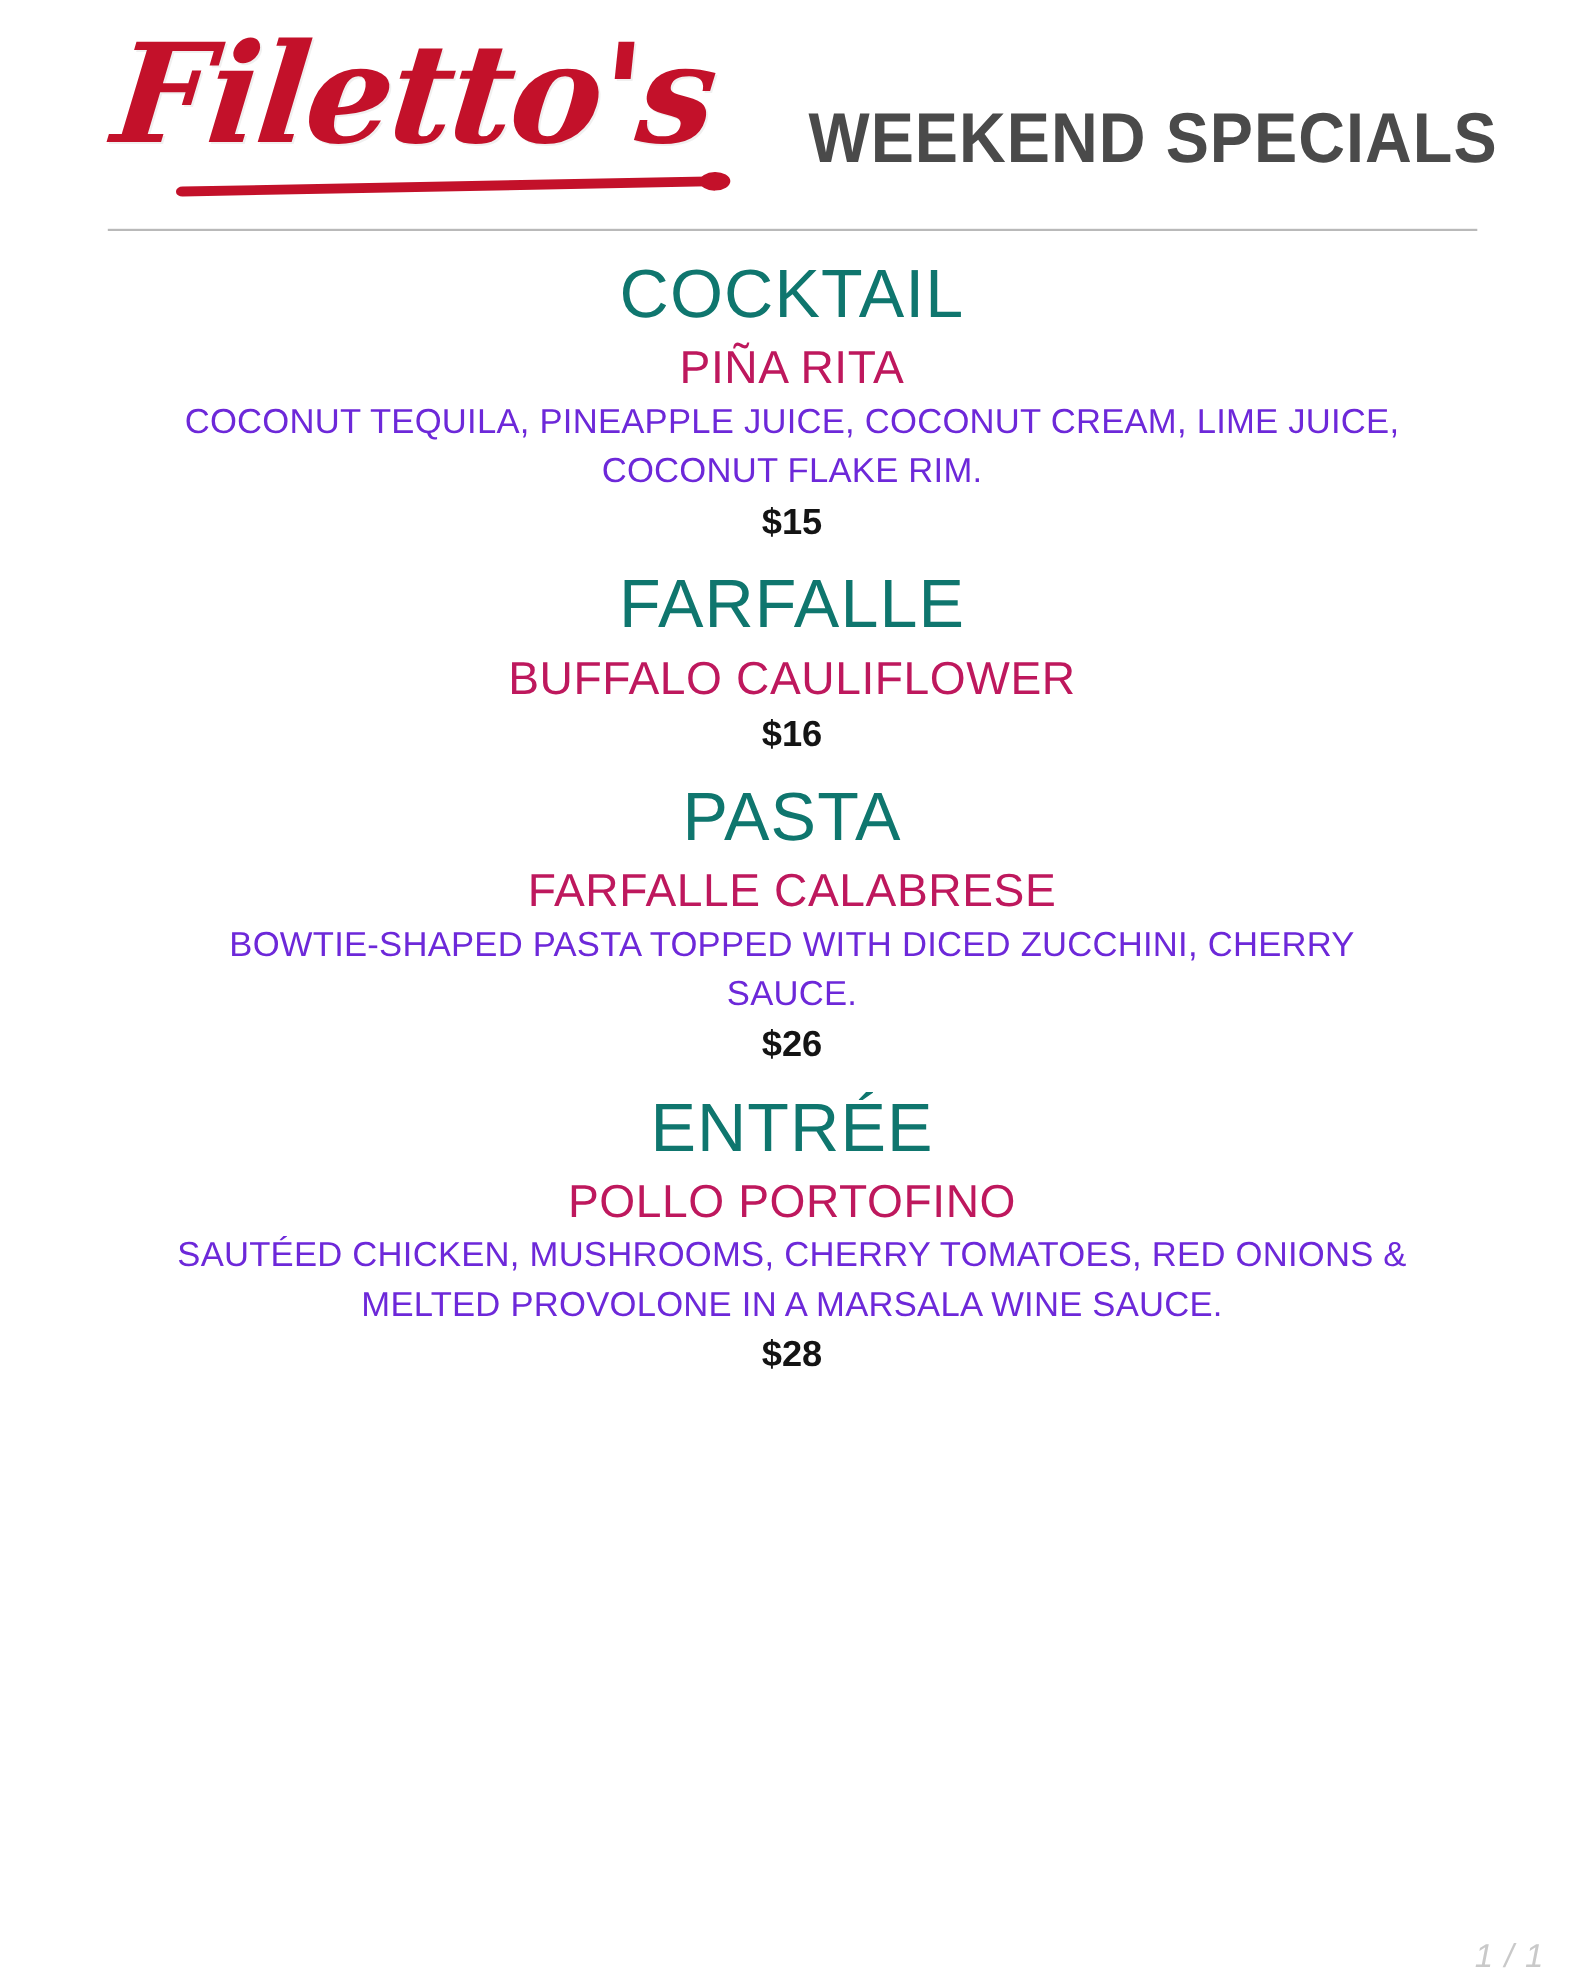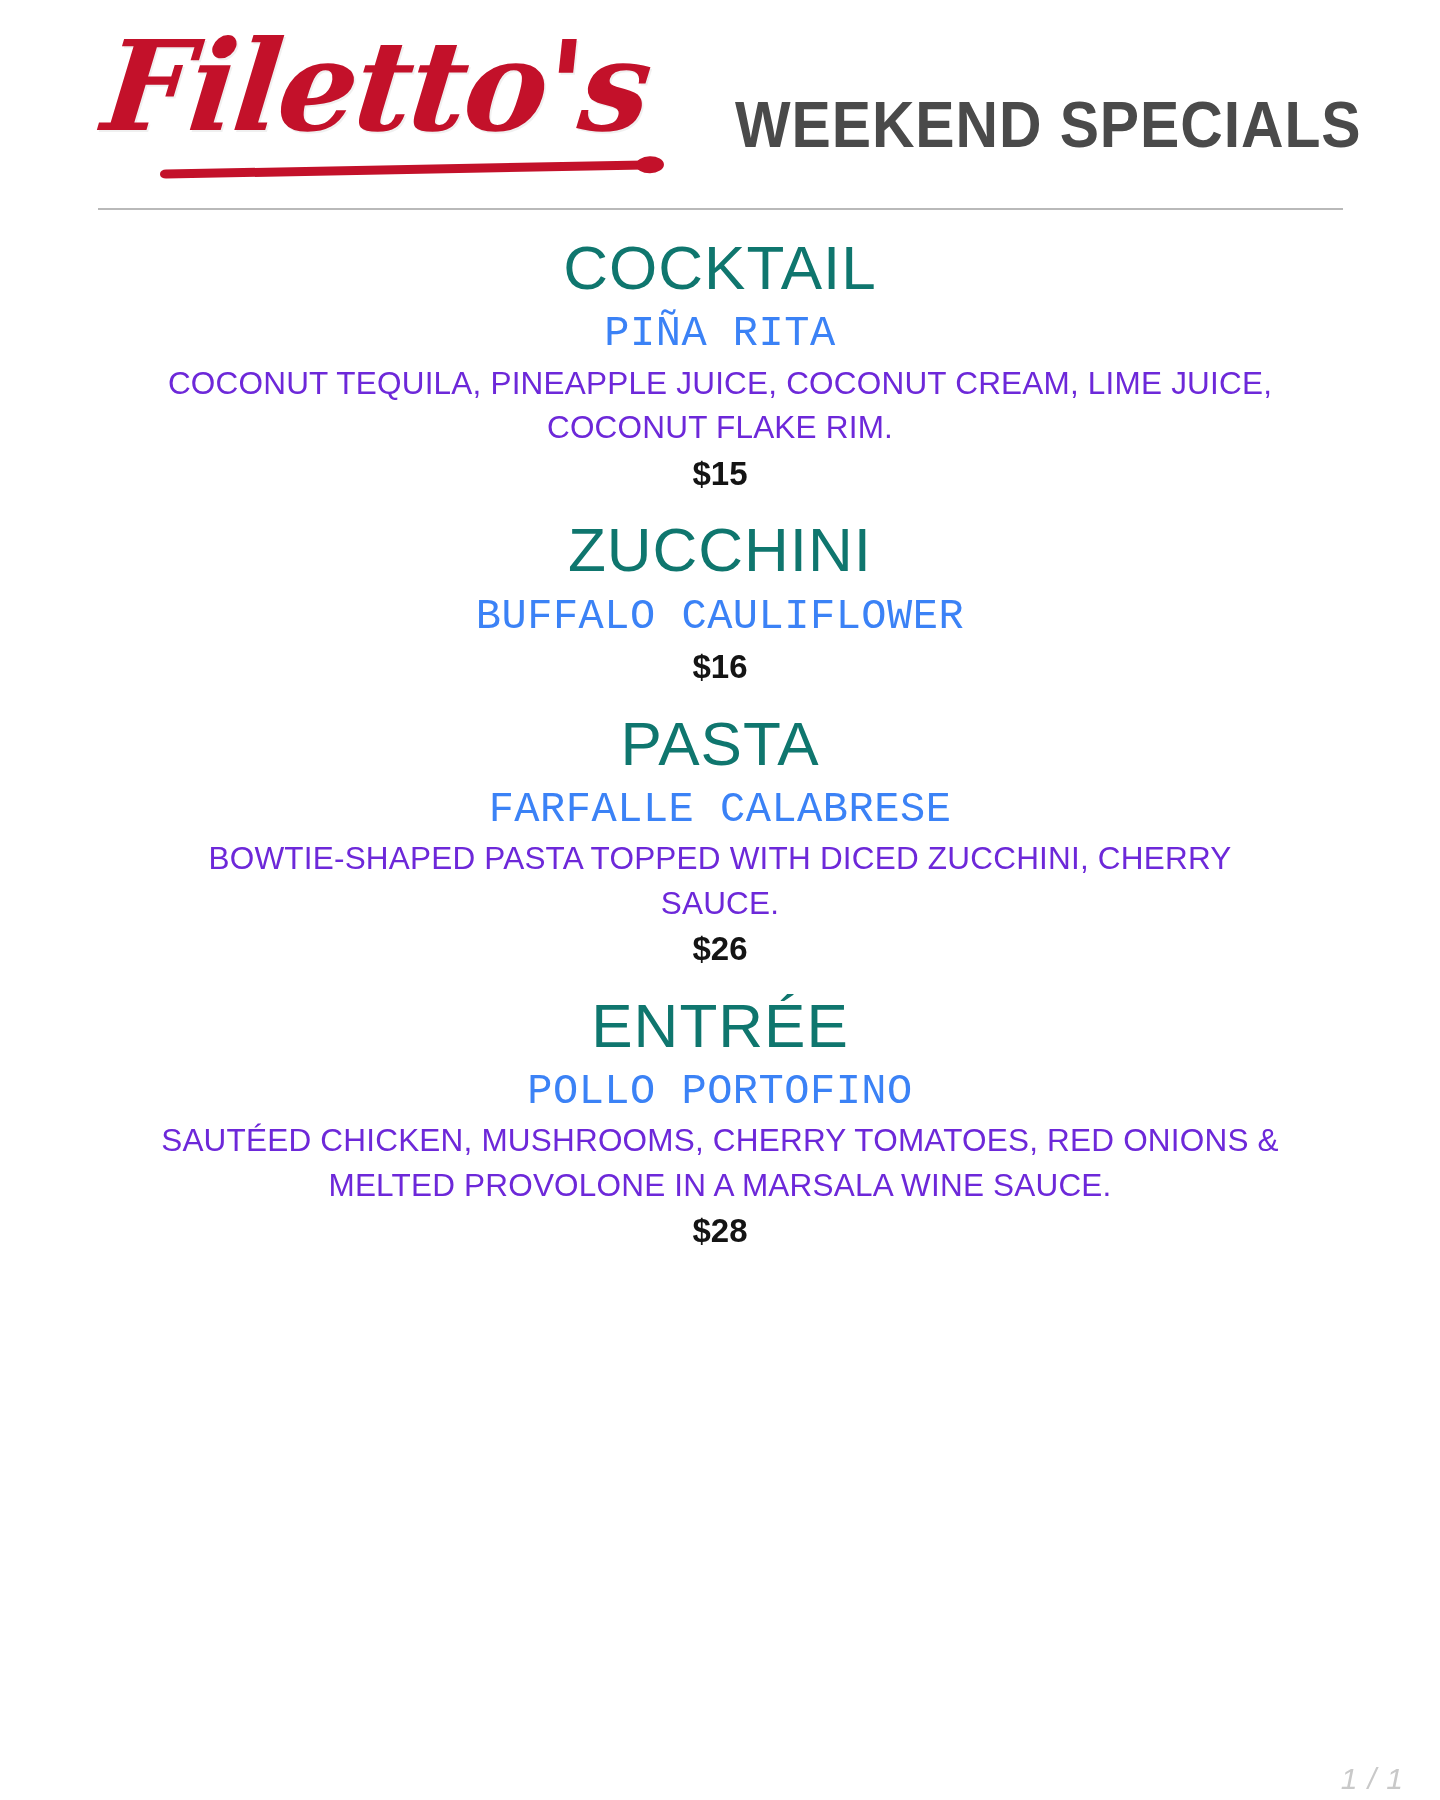--- a/index.html
+++ b/index.html
@@ -110,23 +110,22 @@
     line-height: 1.15;
     color: #0f766e;
     margin: 18px 0 4px 0;
   }
   .section:first-child .section-title { margin-top: 22px; }
 
   .item-name {
     font-size: 42px;
     letter-spacing: 0.5px;
     line-height: 1.2;
-    color: #3b82f6;
+    color: #be185d;
     margin: 6px 0 2px 0;
-    font-family: Liberation Mono, monospace;
   }
 
   .item-desc {
     font-size: 31.5px;
     line-height: 1.35;
     color: #6d28d9;
     margin: 2px auto 0 auto;
     max-width: 1240px;
     letter-spacing: 0.2px;
   }
@@ -168,21 +167,21 @@
 
     <div class="section">
       <div class="section-title">COCKTAIL</div>
       <div class="item-name">PIÑA RITA</div>
       <div class="item-desc">COCONUT TEQUILA, PINEAPPLE JUICE, COCONUT CREAM, LIME JUICE,</div>
       <div class="item-desc">COCONUT FLAKE RIM.</div>
       <div class="item-price">$15</div>
     </div>
 
     <div class="section">
-      <div class="section-title">ZUCCHINI</div>
+      <div class="section-title">FARFALLE</div>
       <div class="item-name">BUFFALO CAULIFLOWER</div>
       <div class="item-price">$16</div>
     </div>
 
     <div class="section">
       <div class="section-title">PASTA</div>
       <div class="item-name">FARFALLE CALABRESE</div>
       <div class="item-desc">BOWTIE-SHAPED PASTA TOPPED WITH DICED ZUCCHINI, CHERRY</div>
       <div class="item-desc">SAUCE.</div>
       <div class="item-price">$26</div>

